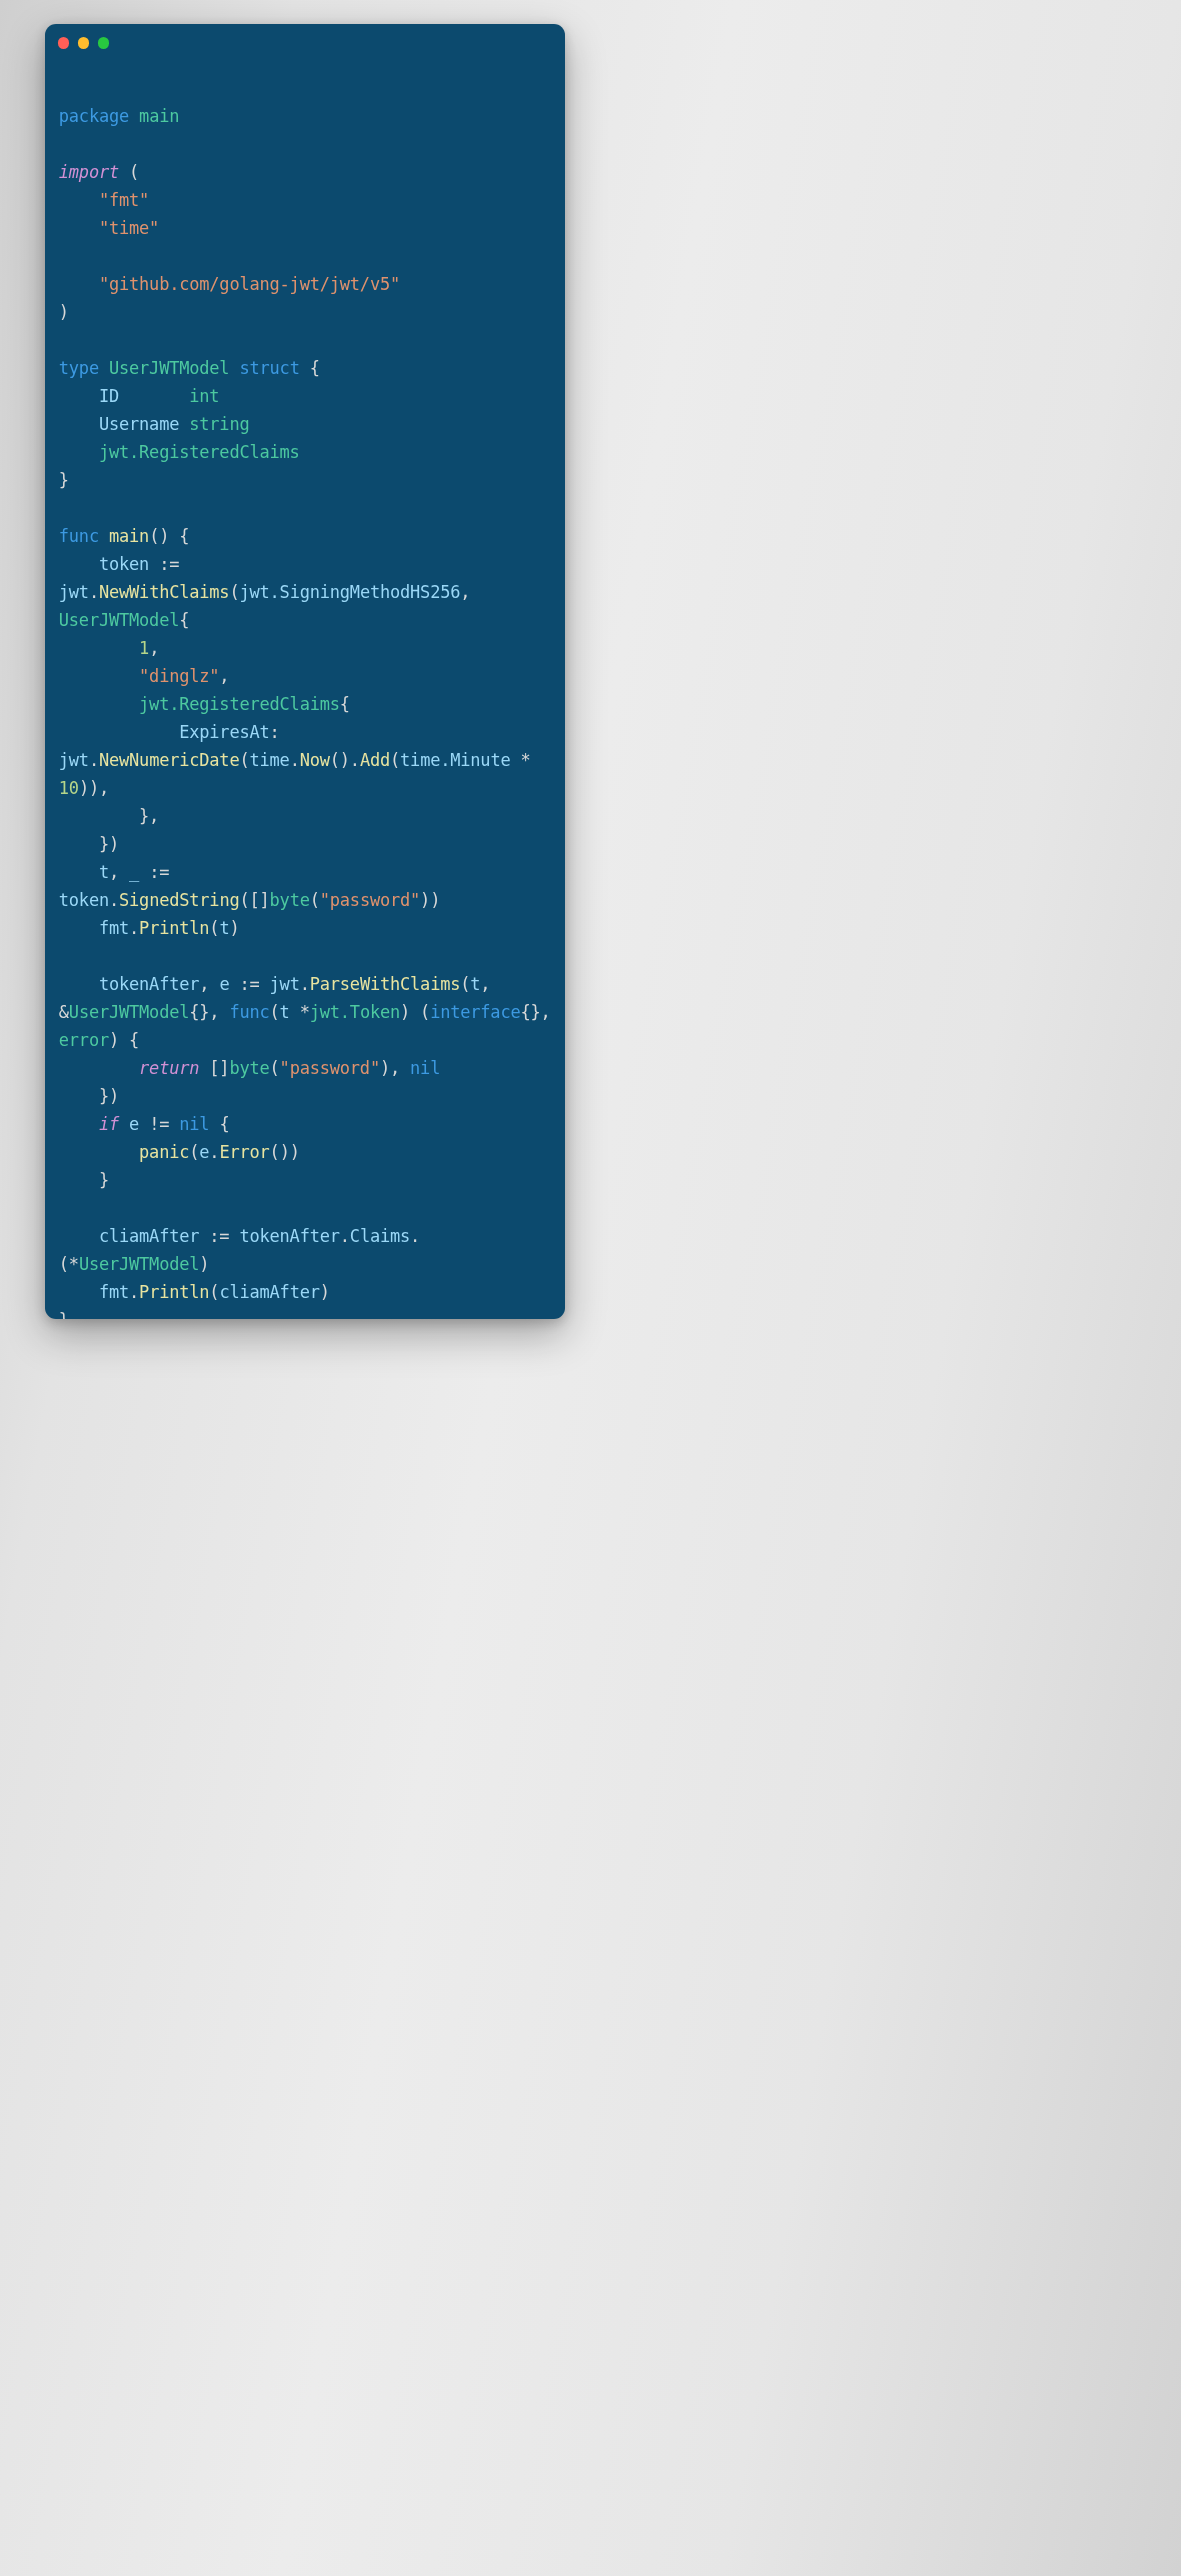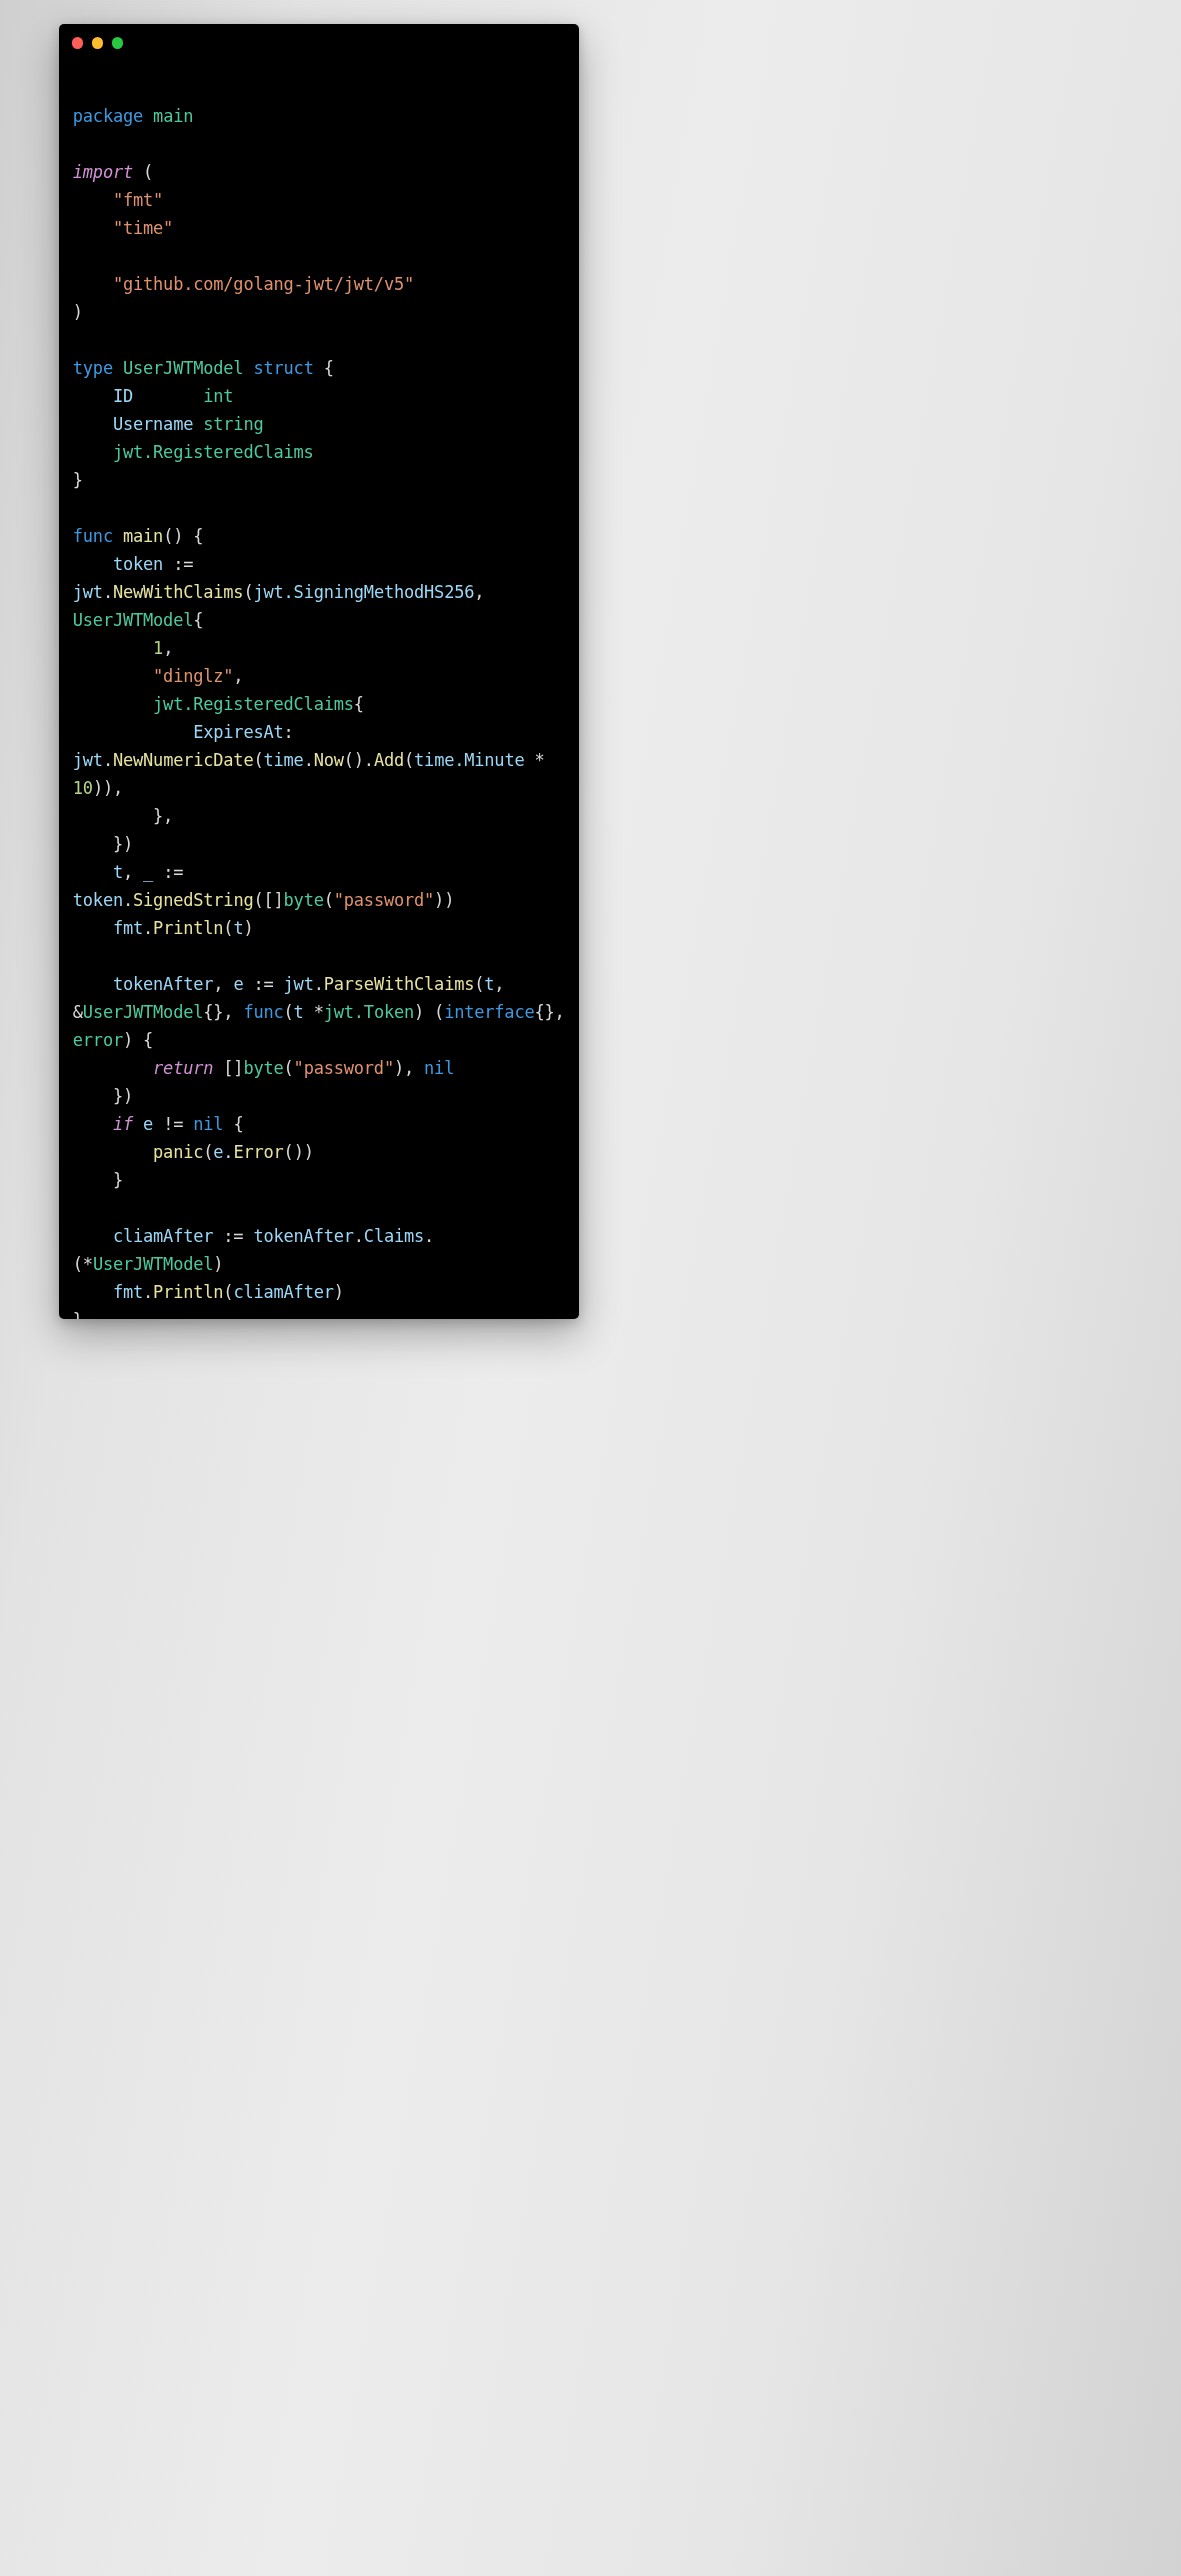--- a/index.html
+++ b/index.html
@@ -10,26 +10,26 @@
   }
   body {
     background: linear-gradient(100deg, #cfcfcf 0%, #e3e3e3 18%, #ececec 45%, #e6e6e6 72%, #d2d2d2 100%);
     font-family: "DejaVu Sans Mono", monospace;
     display: flex;
     align-items: flex-start;
     justify-content: center;
   }
   #window {
     position: absolute;
-    left: 59px;
+    left: 45px;
     top: 24px;
     width: 520px;
     height: 1295px;
-    background: #000000;
-    border-radius: 5px;
+    background: #0c4a6e;
+    border-radius: 11px;
     box-shadow: 0 15.5px 40px rgba(0,0,0,0.30), 0 3.4px 12px rgba(0,0,0,0.18);
     overflow: hidden;
   }
   #titlebar {
     height: 38px;
     display: flex;
     align-items: center;
     padding-left: 13px;
     gap: 8.6px;
   }

